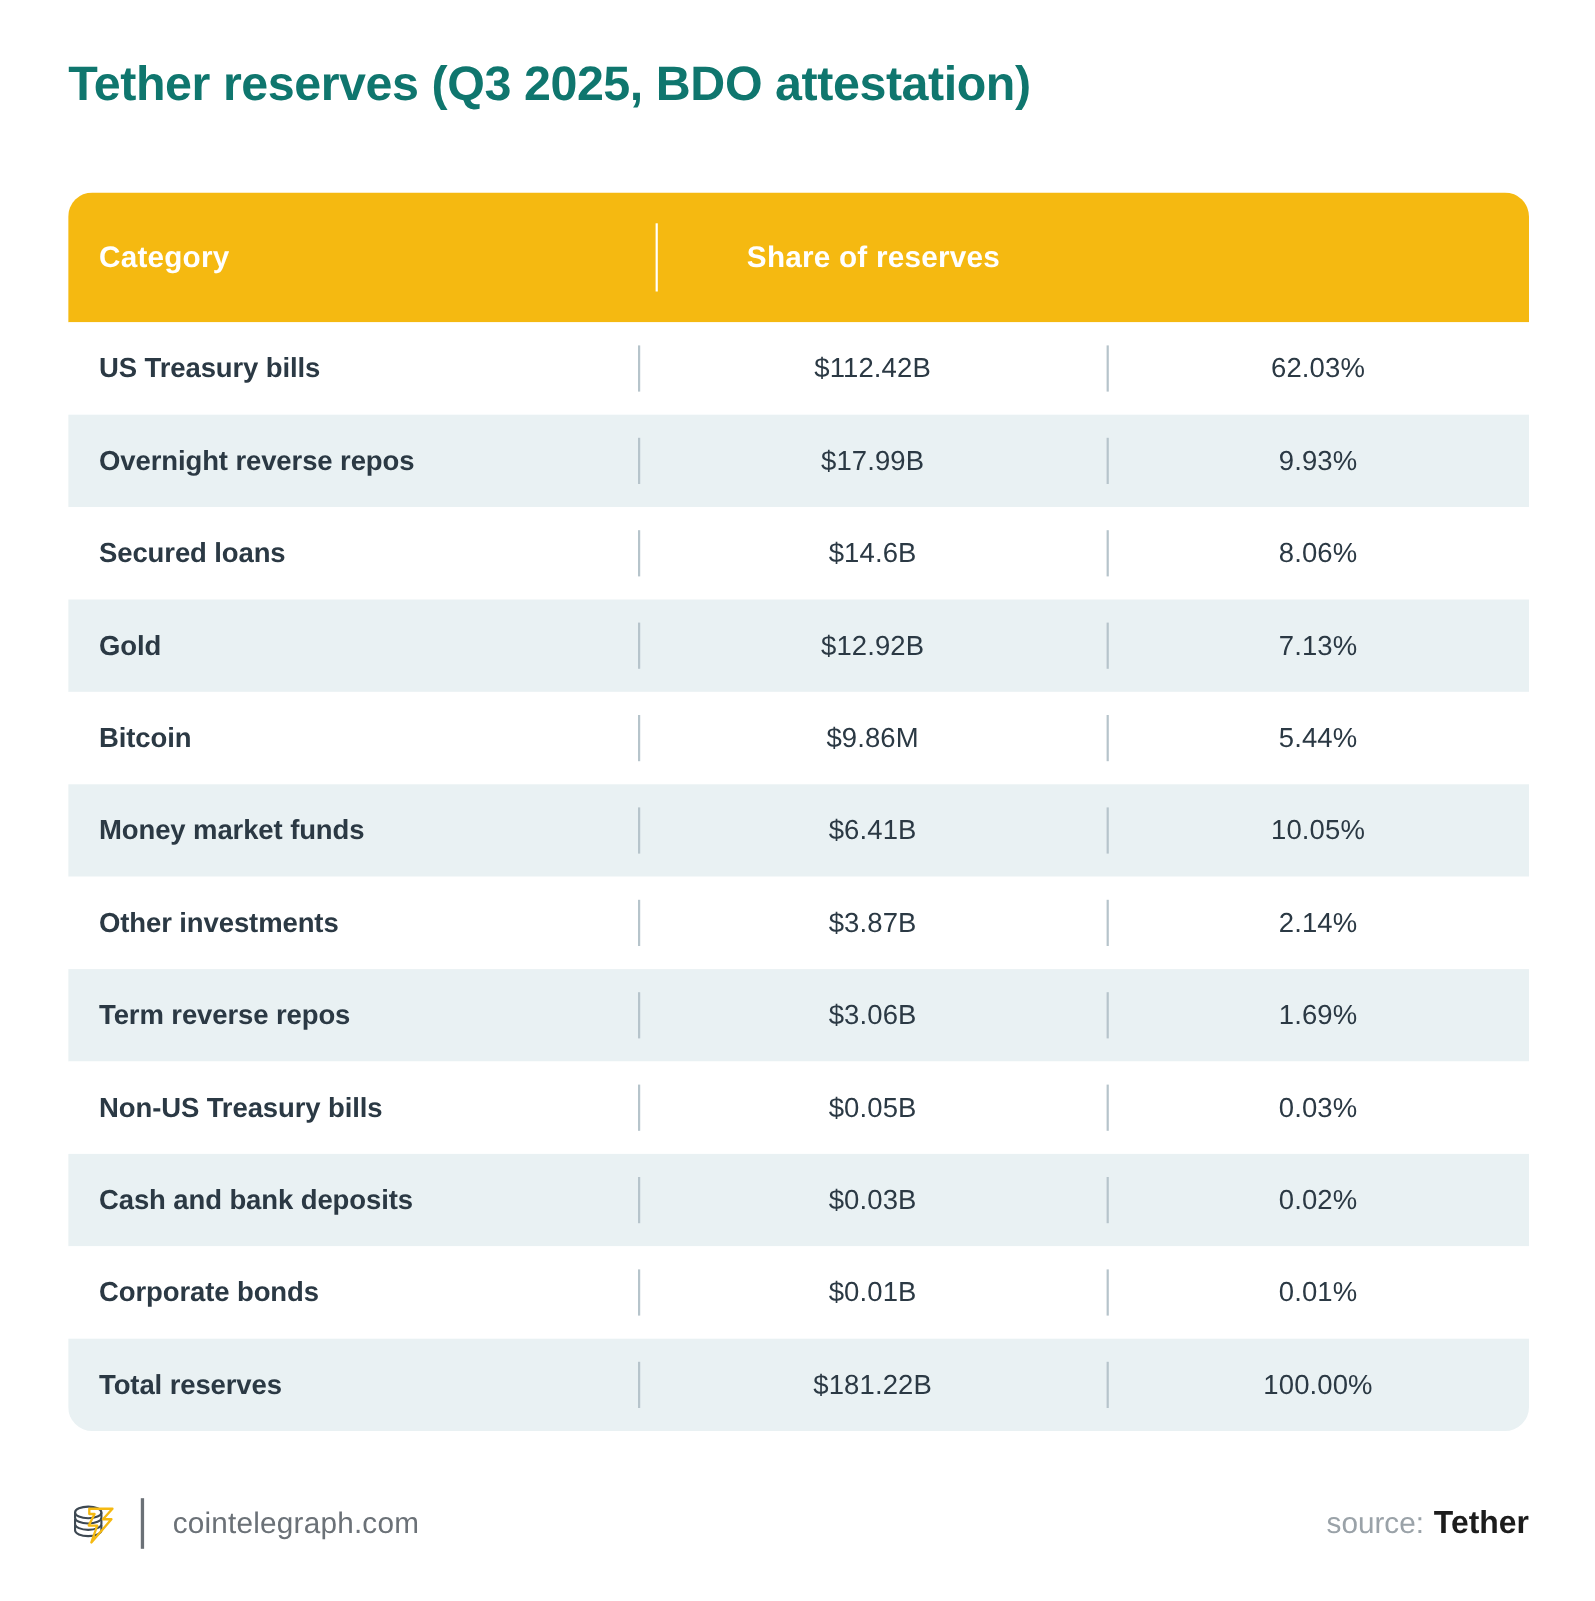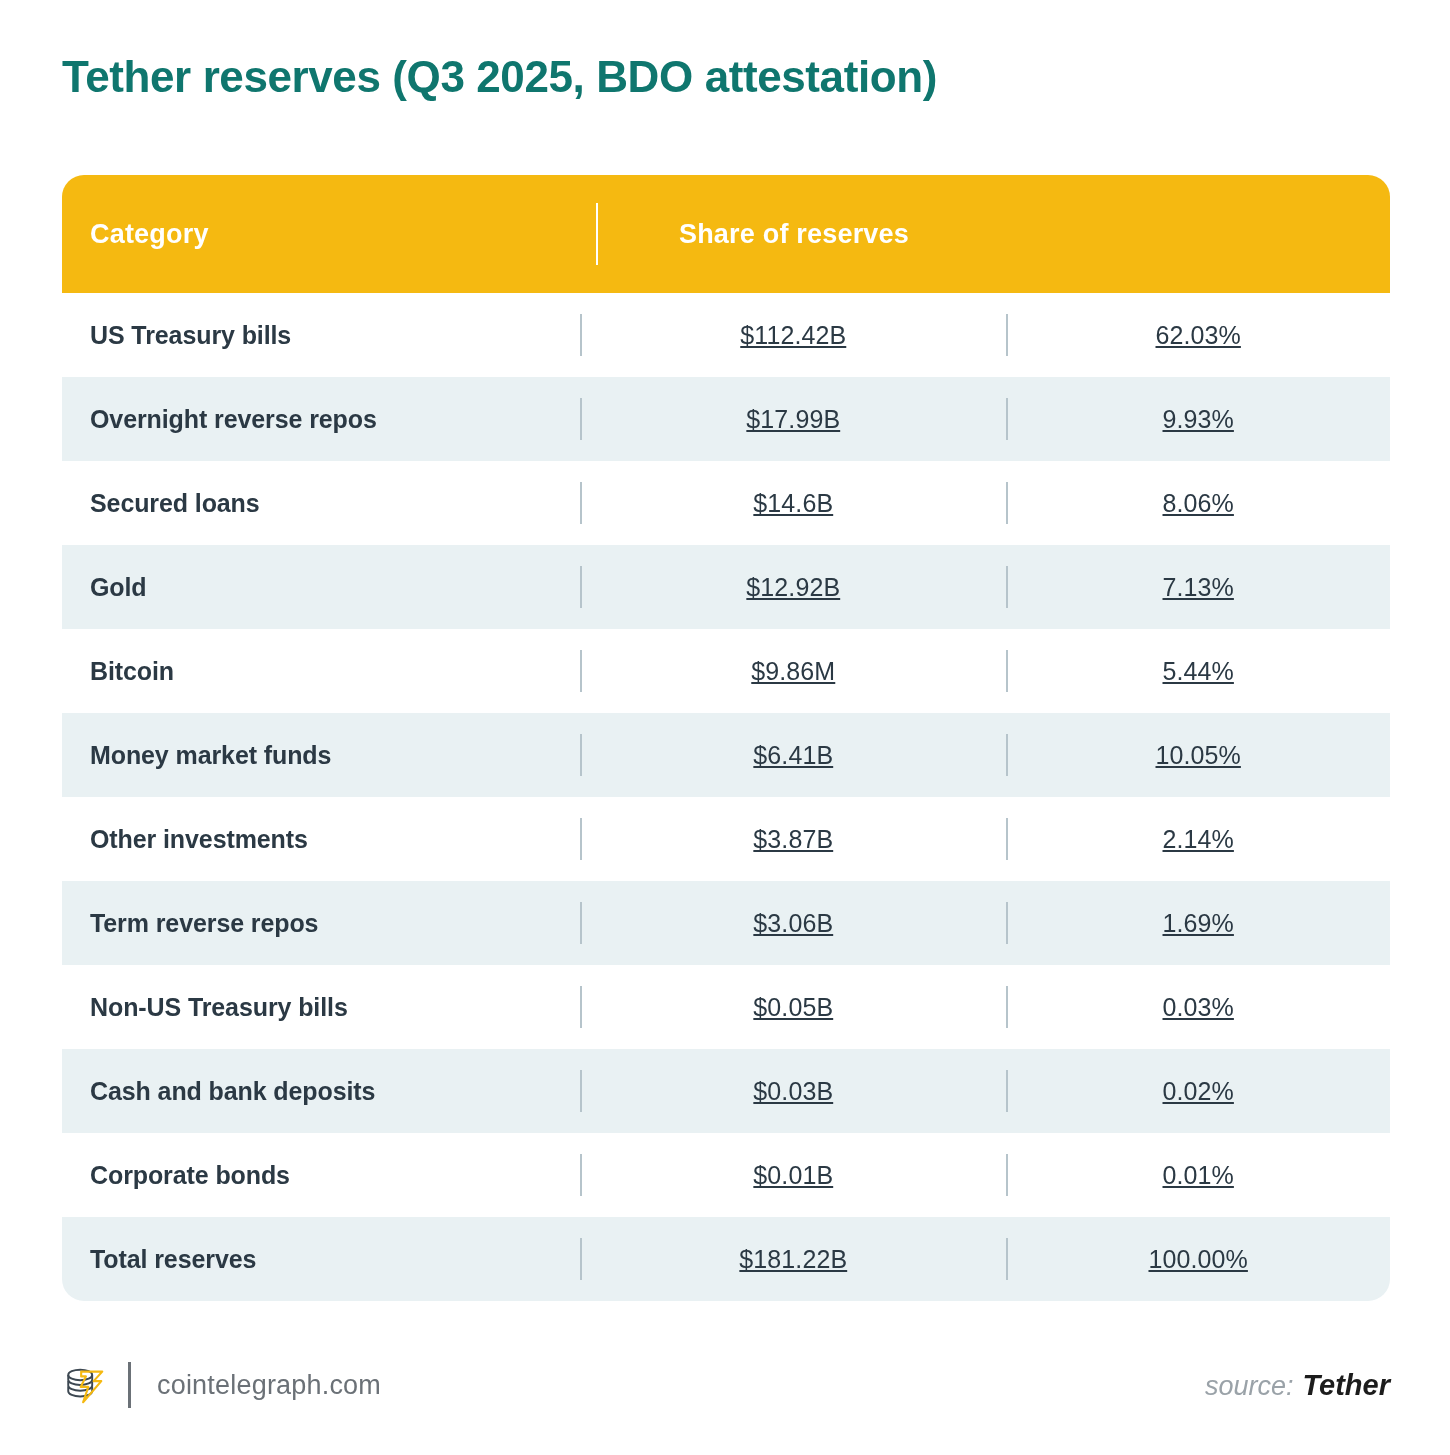--- a/index.html
+++ b/index.html
@@ -102,21 +102,20 @@
     letter-spacing: -0.1px;
     white-space: nowrap;
   }
 
   .val-label {
     font-size: 25px;
     font-weight: normal;
     color: #2b3944;
     letter-spacing: 0.1px;
     white-space: nowrap;
-    text-decoration: underline;
   }
 
   
   .footer {
     position: absolute;
     left: 62px;
     top: 1342px;
     width: 1328px;
     height: 86px;
     display: flex;
@@ -151,28 +150,26 @@
 
   .source {
     margin-left: auto;
     display: flex;
     align-items: baseline;
     white-space: nowrap;
   }
 
   .source-label {
     font-size: 27px;
-    font-style: italic;
     color: #9aa2a8;
     margin-right: 9px;
   }
 
   .source-name {
     font-size: 29px;
-    font-style: italic;
     font-weight: bold;
     color: #1c1c1c;
   }
 </style>
 </head>
 <body>
 
 <div class="page">
 
   <div class="title">Tether reserves (Q3 2025, BDO attestation)</div>

